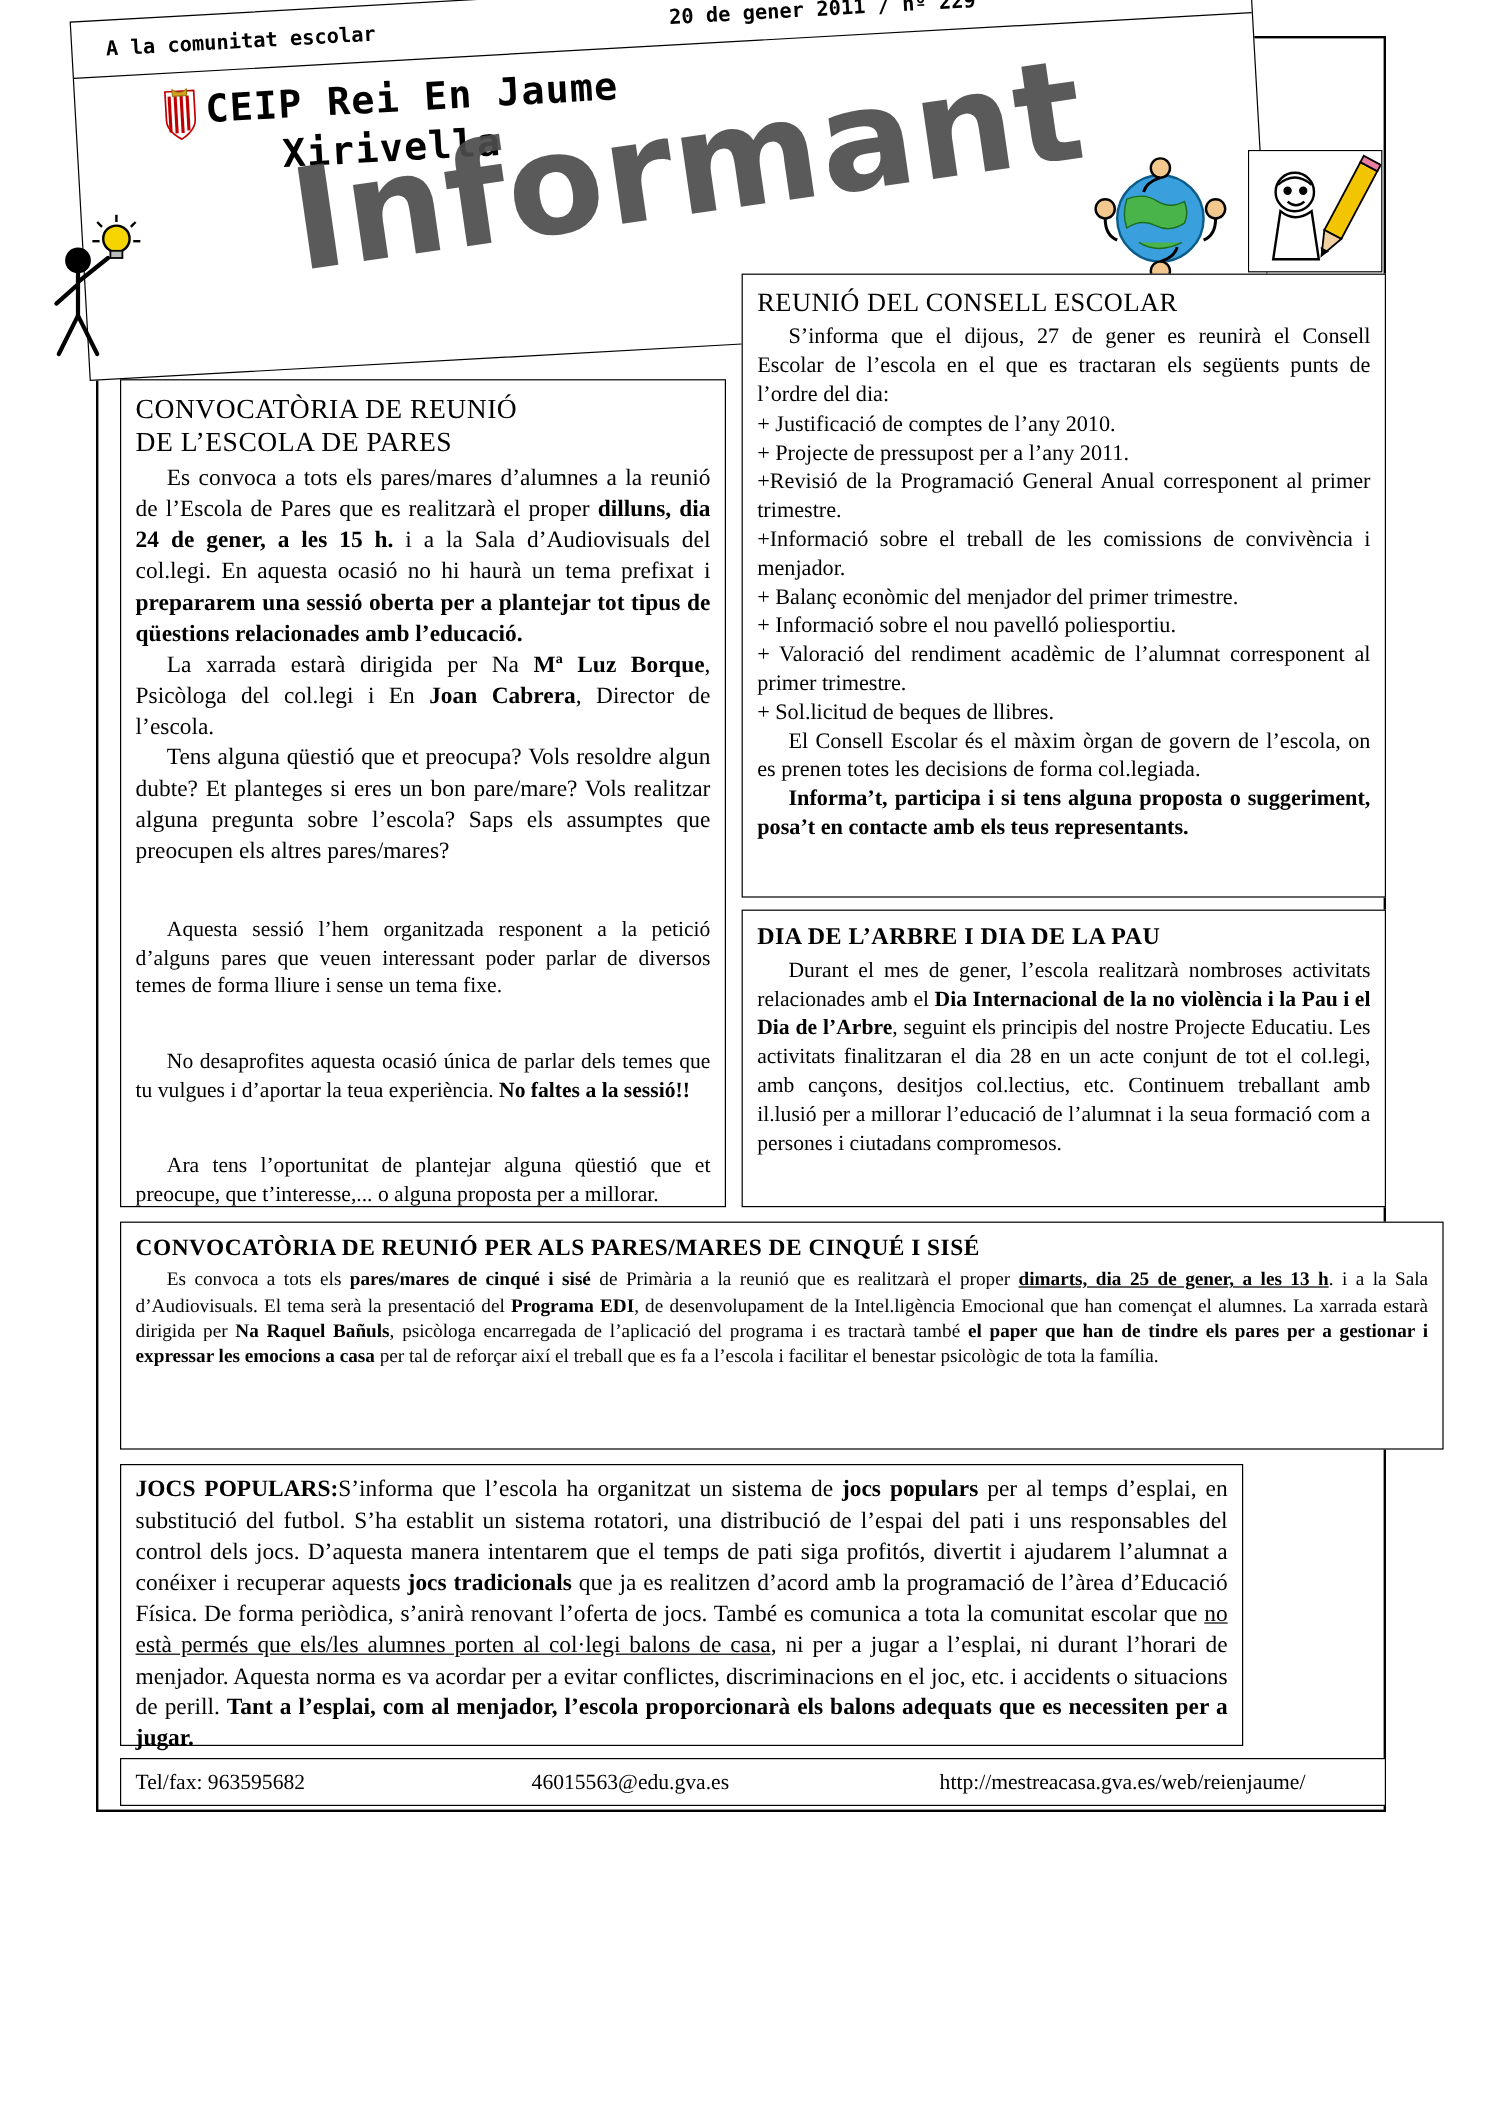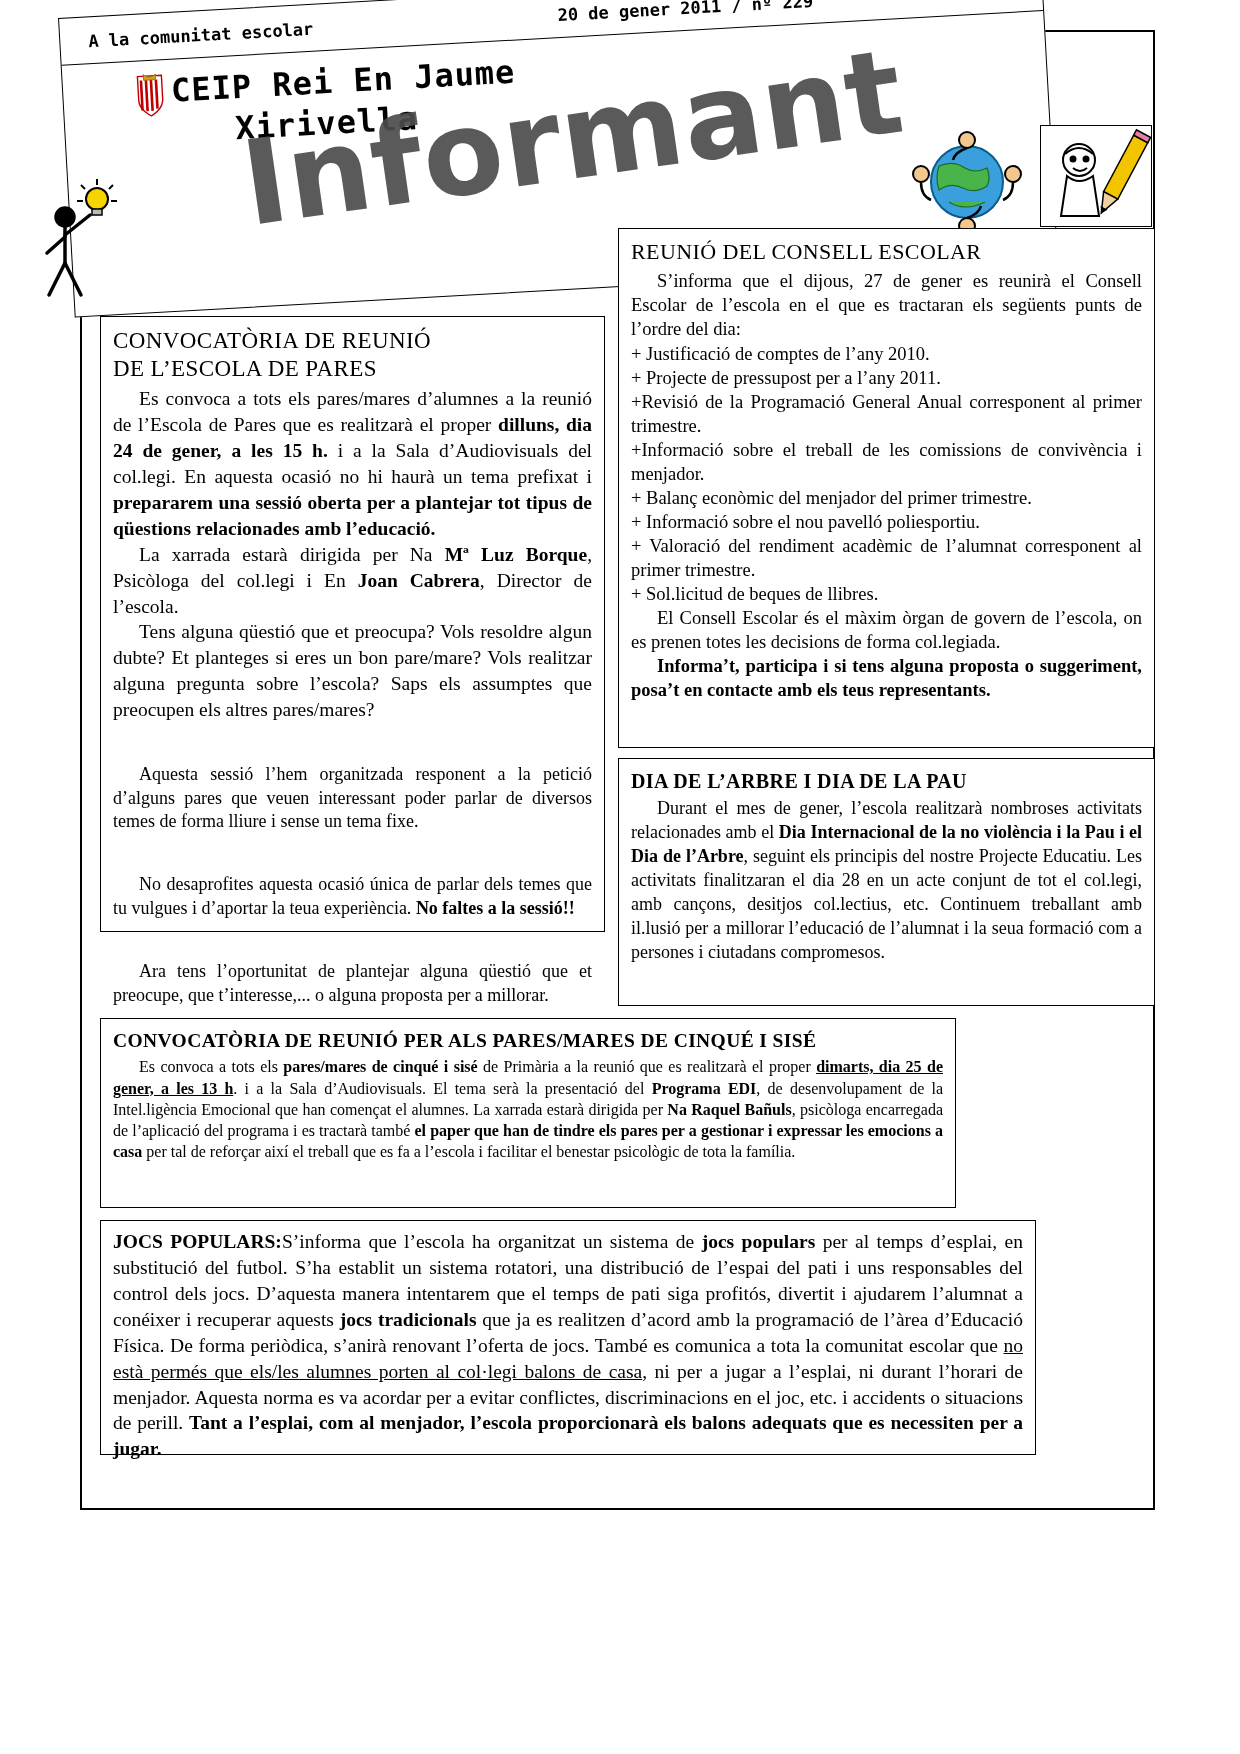--- a/index.html
+++ b/index.html
@@ -181,21 +181,21 @@
   p.item { text-indent: 0; padding-left: 0; }
 
   .b { font-weight: bold; }
   .u { text-decoration: underline; }
 
   
   #box-escola-pares {
     left: 100px;
     top: 316px;
     width: 505px;
-    height: 616px;
+    height: 690px;
   }
   #box-escola-pares p { font-size: 19.5px; line-height: 1.33; }
   #box-escola-pares .tight { font-size: 18px; line-height: 1.3; margin-top: 40px; }
 
   
   #box-consell {
     left: 618px;
     top: 228px;
     width: 537px;
     height: 520px;
@@ -210,21 +210,21 @@
     width: 537px;
     height: 248px;
   }
   #box-arbre h2 { font-size: 20px; font-weight: bold; }
   #box-arbre p { font-size: 18px; line-height: 1.33; }
 
   
   #box-cinque {
     left: 100px;
     top: 1018px;
-    width: 856px;
+    width: 1103px;
     height: 190px;
   }
   #box-cinque h2 { font-size: 19.5px; font-weight: bold; }
   #box-cinque p { font-size: 16px; line-height: 1.32; }
 
   
   #box-jocs {
     left: 100px;
     top: 1220px;
     width: 936px;
@@ -381,14 +381,21 @@
 
   <div class="box" id="box-cinque">
     <h2 class="small">CONVOCATÒRIA DE REUNIÓ PER ALS PARES/MARES DE CINQUÉ I SISÉ</h2>
     <p><span>Es convoca a tots els </span><span class="b">pares/mares de cinqué i sisé</span><span> de Primària a la reunió que es realitzarà el proper </span><span class="b u">dimarts, dia 25 de gener, a les 13 h</span><span>. i a la Sala d’Audiovisuals. El tema serà la presentació del </span><span class="b">Programa EDI</span><span>, de desenvolupament de la Intel.ligència Emocional que han començat el alumnes. La xarrada estarà dirigida per </span><span class="b">Na Raquel Bañuls</span><span>, psicòloga encarregada de l’aplicació del programa i es tractarà també </span><span class="b">el paper que han de tindre els pares per a gestionar i expressar les emocions a casa</span><span> per tal de reforçar així el treball que es fa a l’escola i facilitar el benestar psicològic de tota la família.</span></p>
   </div>
 
   <div class="box" id="box-jocs">
     <p><span class="b">JOCS POPULARS:</span><span>S’informa que l’escola ha organitzat un sistema de </span><span class="b">jocs populars</span><span> per al temps d’esplai, en substitució del futbol. S’ha establit un sistema rotatori, una distribució de l’espai del pati i uns responsables del control dels jocs. D’aquesta manera intentarem que el temps de pati siga profitós, divertit i ajudarem l’alumnat a conéixer i recuperar aquests  </span><span class="b">jocs tradicionals</span><span> que ja es realitzen d’acord amb la programació de l’àrea d’Educació Física. De forma periòdica, s’anirà renovant l’oferta de jocs. També es comunica a tota la comunitat escolar que </span><span class="u">no està permés que els/les alumnes porten al col·legi balons de casa</span><span>, ni per a jugar a l’esplai, ni durant l’horari de menjador. Aquesta norma es va acordar per a evitar conflictes, discriminacions en el joc, etc. i accidents o situacions de perill. </span><span class="b">Tant a l’esplai, com al menjador, l’escola proporcionarà els balons adequats que es necessiten per a jugar.</span></p>
   </div>
 
+  <div class="box" id="footer-box">
+    <div class="footer-row">
+      <span class="f1">Tel/fax: 963595682</span>
+      <span class="f2">46015563@edu.gva.es</span>
+      <span class="f3">http://mestreacasa.gva.es/web/reienjaume/</span>
+    </div>
+  </div>
 
 </div>
 
 </body></html>

